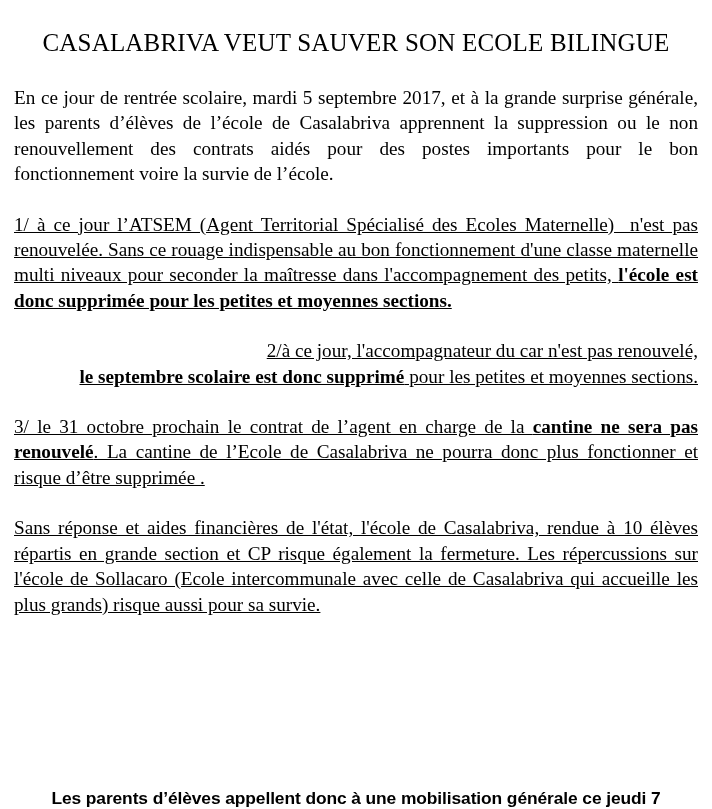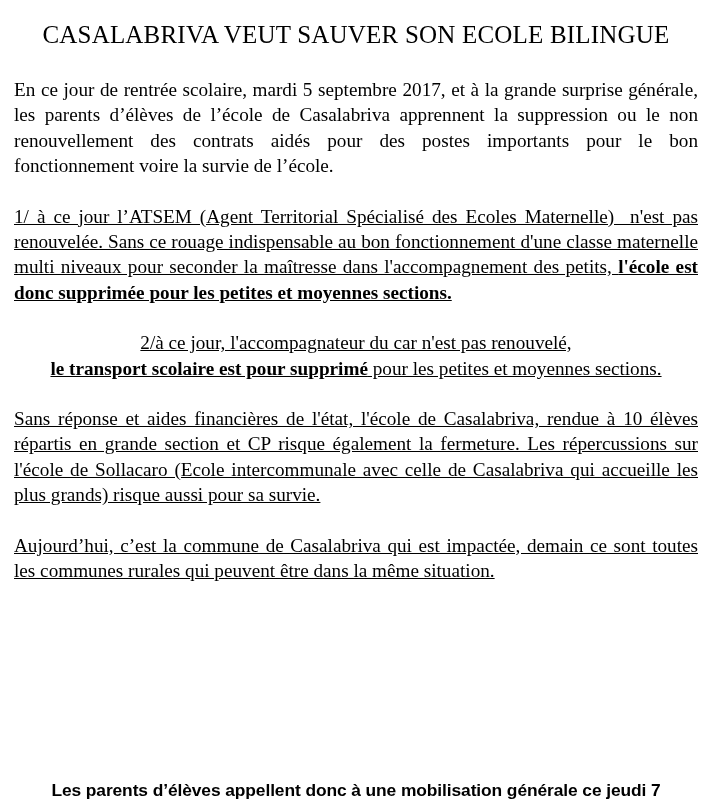--- a/index.html
+++ b/index.html
@@ -25,21 +25,21 @@
     padding: 0 14px;
   }
 
   .doc-title {
     text-align: center;
     font-family: "Liberation Serif", "DejaVu Serif", serif;
     font-weight: 400;
     font-size: 25px;
     line-height: 30px;
     letter-spacing: 0.2px;
-    margin: 20px 0 0 0;
+    margin: 28px 0 0 0;
     padding: 0;
     white-space: nowrap;
   }
 
   .body-block {
     margin-top: 27px;
   }
 
   p.para {
     margin: 0 0 0 0;
@@ -54,21 +54,21 @@
   p.para + p.para {
     margin-top: 25px;
     text-decoration: underline;
   }
 
   p.para.gap-large {
     margin-top: 52px;
   }
 
   p.para.no-justify {
-    text-align: center;
+    text-align: right;
   }
 
   b, strong {
     font-weight: 700;
   }
 
   .conclusion {
     position: absolute;
     left: 14px;
     right: 14px;
@@ -87,27 +87,27 @@
 <div class="page">
 
   <h1 class="doc-title">CASALABRIVA VEUT SAUVER SON ECOLE BILINGUE</h1>
 
   <div class="body-block">
 
     <p class="para">En ce jour de rentrée scolaire, mardi 5 septembre 2017, et à la grande surprise générale, les parents d’élèves de l’école de Casalabriva apprennent la suppression ou le non renouvellement des contrats aidés pour des postes importants pour le bon fonctionnement voire la survie de l’école.</p>
 
     <p class="para">1/ à ce jour l’ATSEM (Agent Territorial Spécialisé des Ecoles Maternelle)&nbsp; n'est pas renouvelée. Sans ce rouage indispensable au bon fonctionnement d'une classe maternelle multi niveaux pour seconder la maîtresse dans l'accompagnement des petits, <b>l'école est donc supprimée pour les petites et moyennes sections.</b></p>
 
-    <p class="para no-justify">2/à ce jour, l'accompagnateur du car n'est pas renouvelé,<br><b>le transport scolaire est pour supprimé</b> pour les petites et moyennes sections.</p>
+    <p class="para no-justify">2/à ce jour, l'accompagnateur du car n'est pas renouvelé,<br><b>le septembre scolaire est donc supprimé</b> pour les petites et moyennes sections.</p>
 
+    <p class="para">3/ le 31 octobre prochain le contrat de l’agent en charge de la <b>cantine ne sera pas renouvelé</b>. La cantine de l’Ecole de Casalabriva ne pourra donc plus fonctionner et risque d’être supprimée .</p>
 
 
     <p class="para">Sans réponse et aides financières de l'état, l'école de Casalabriva, rendue à 10 élèves répartis en grande section et CP risque également la fermeture. Les répercussions sur l'école de Sollacaro (Ecole intercommunale avec celle de Casalabriva qui accueille les plus grands) risque aussi pour sa survie.</p>
 
-    <p class="para gap-large">Aujourd’hui, c’est la commune de Casalabriva qui est impactée, demain ce sont toutes les communes rurales qui peuvent être dans la même situation.</p>
 
   </div>
 
   <div class="conclusion">
     <div>Les parents d’élèves appellent donc à une mobilisation générale ce jeudi 7</div>
 
   </div>
 
 </div>
 

